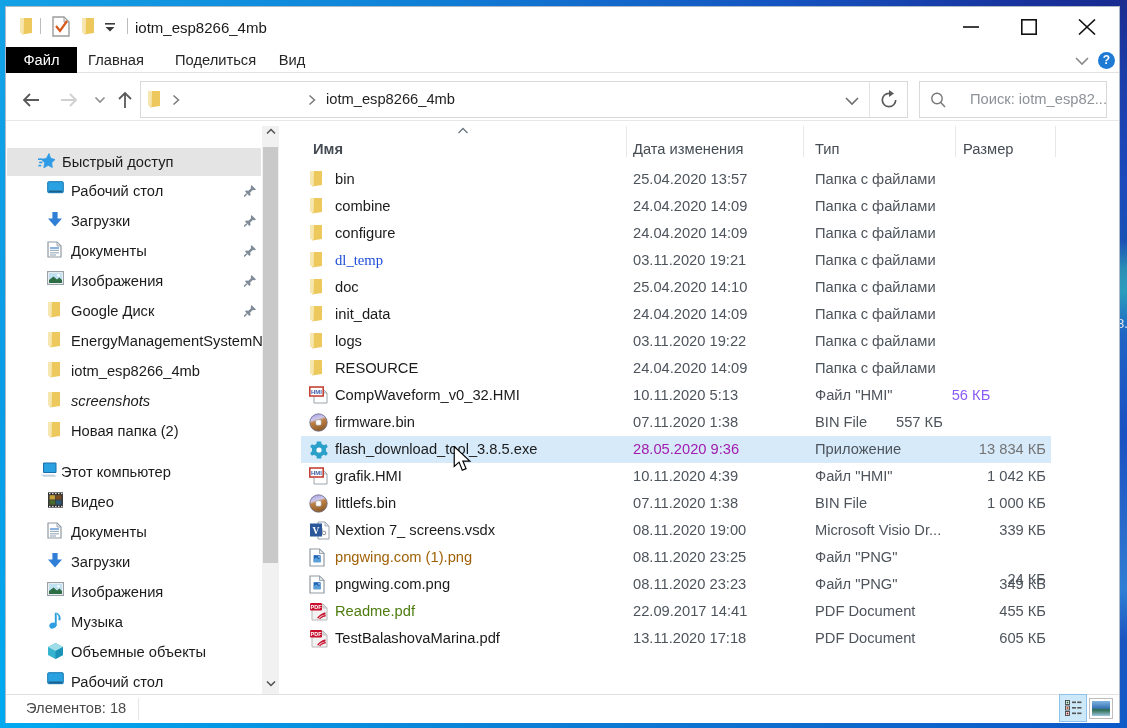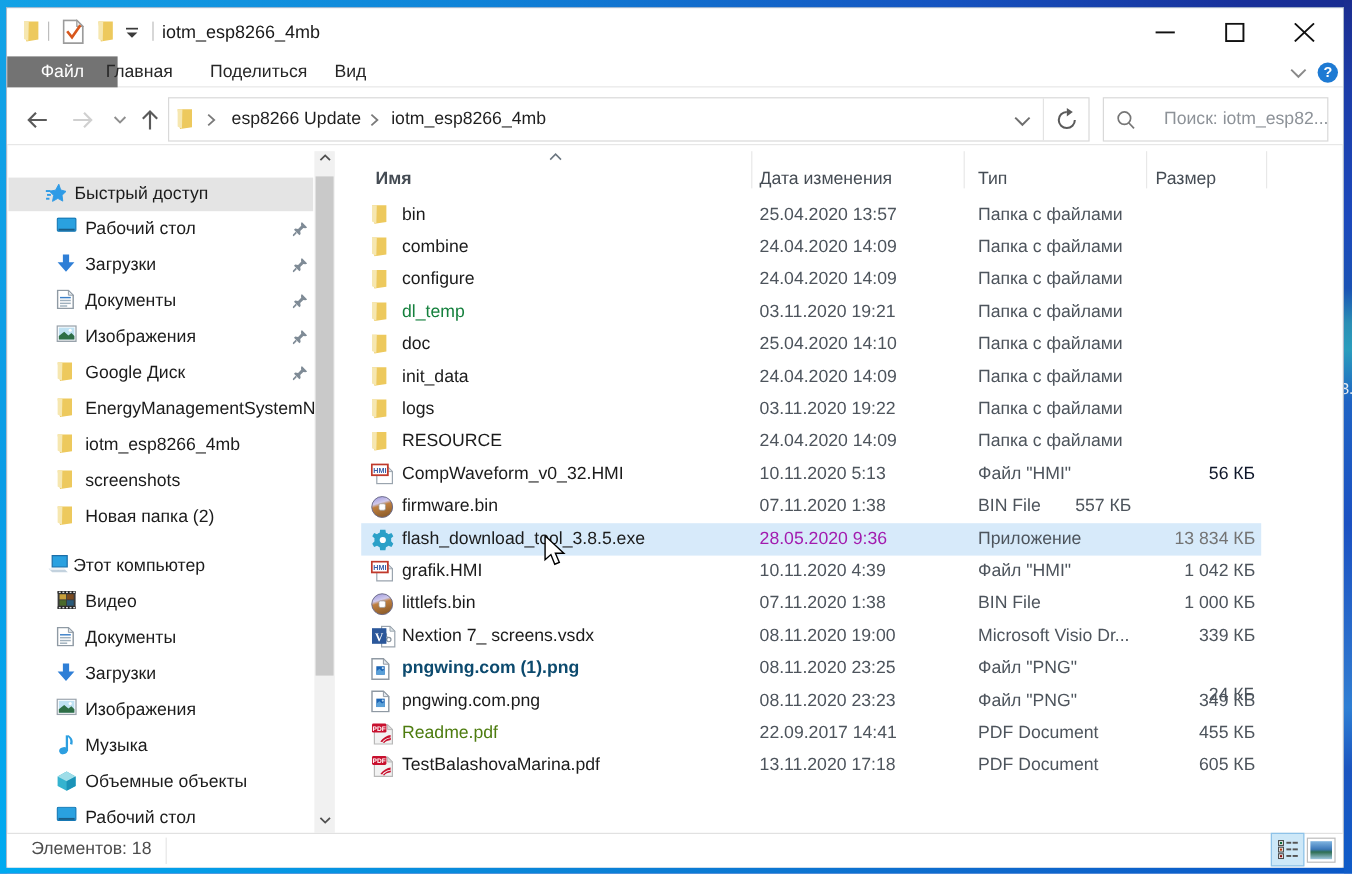--- a/index.html
+++ b/index.html
@@ -59,21 +59,21 @@
       <rect x="6" y="7.2" width="16" height="1.6" fill="#111"></rect>
     </svg>
 <svg class="abs" style="left:1009px;top:12px" width="28" height="16" viewBox="0 0 28 16">
       <rect x="6.8" y="0.8" width="14.4" height="14.4" fill="none" stroke="#111" stroke-width="1.6"></rect>
     </svg>
 <svg class="abs" style="left:1067px;top:12px" width="28" height="16" viewBox="0 0 28 16">
       <path d="M6 0.5 L22 15.5 M22 0.5 L6 15.5" stroke="#111" stroke-width="1.6"></path>
     </svg>
 
 <div class="abs" style="left:0;top:40px;width:1113px;height:26px;background:#fff;border-bottom:1px solid #e2e2e2;"></div>
-<div class="abs t15" style="left:0;top:40px;width:92px;height:26px;background:#737373;color:#fff;text-align:center;line-height:26px;">Файл</div>
+<div class="abs t15" style="left:0;top:40px;width:71px;height:26px;background:#000000;color:#fff;text-align:center;line-height:26px;">Файл</div>
 <div class="abs t15" style="left:80px;top:40px;width:60px;height:26px;color:#262626;text-align:center;line-height:26px;">Главная</div>
 <div class="abs t15" style="left:169px;top:40px;width:70px;height:26px;color:#262626;text-align:center;line-height:26px;">Поделиться</div>
 <div class="abs t15" style="left:269px;top:40px;width:34px;height:26px;color:#262626;text-align:center;line-height:26px;">Вид</div>
 <svg class="abs" style="left:1068px;top:49px" width="16" height="10" viewBox="0 0 16 10">
       <path d="M2 2 L8 8 L14 2" fill="none" stroke="#8a8a8a" stroke-width="1.6"></path>
     </svg>
 <div class="abs" style="left:1092px;top:45px;width:17px;height:17px;border-radius:50%;background:#1e7ad3;color:#fff;font-size:12px;font-weight:bold;text-align:center;line-height:17px;">?</div>
 
 <div class="abs" style="left:0;top:66px;width:1113px;height:48px;background:#fff;border-bottom:1px solid #e7e7e7;"></div>
 <svg class="abs" style="left:16px;top:85px" width="18" height="16" viewBox="0 0 18 16">
@@ -90,21 +90,20 @@
     </svg>
 
 <div class="abs" style="left:134px;top:74px;width:768px;height:37px;border:1px solid #d9d9d9;background:#fff;"></div>
 <svg class="abs" style="left:141px;top:83px" width="14" height="18" viewBox="0 0 14 18">
   <polygon points="1,1 13,1 13,16 3,17.5" fill="#edc95d"></polygon>
   <polygon points="1,1 5,1 4.6,17.2 1,15.5" fill="#f6e7b0"></polygon>
 </svg>
 <svg class="abs" style="left:165px;top:87px" width="10" height="12" viewBox="0 0 10 12">
       <path d="M2.5 1.5 L7.5 6 L2.5 10.5" fill="none" stroke="#7a7a7a" stroke-width="1.5"></path>
     </svg>
-<div class="abs t15" style="left:187px;top:74px;height:37px;line-height:37px;color:#1f1f1f;">esp8266 Update</div>
 <svg class="abs" style="left:301px;top:87px" width="10" height="12" viewBox="0 0 10 12">
       <path d="M2.5 1.5 L7.5 6 L2.5 10.5" fill="none" stroke="#7a7a7a" stroke-width="1.5"></path>
     </svg>
 <div class="abs t15" style="left:320px;top:74px;height:37px;line-height:37px;color:#1f1f1f;">iotm_esp8266_4mb</div>
 <svg class="abs" style="left:838px;top:89px" width="16" height="10" viewBox="0 0 16 10">
       <path d="M2 2 L8 8 L14 2" fill="none" stroke="#6f6f6f" stroke-width="1.6"></path>
     </svg>
 <div class="abs" style="left:863px;top:75px;width:1px;height:35px;background:#e3e3e3;"></div>
 <svg class="abs" style="left:873px;top:83px" width="20" height="20" viewBox="0 0 20 20">
   <path d="M16.7 10 A 6.7 6.7 0 1 1 10 3.3" fill="none" stroke="#5a5a5a" stroke-width="1.7"></path>
@@ -212,21 +211,21 @@
           <polygon points="1,1 5,1 4.6,16.2 1,14.5" fill="#f6e7b0"></polygon>
         </svg>
       </div>
       <div class="abs t15" style="left:65px;top:349px;height:30px;line-height:30px;color:#1b1b1b;">iotm_esp8266_4mb</div>
       <div class="abs" style="left:41px;top:384px;width:20px;height:20px;">
         <svg width="14" height="17" viewBox="0 0 14 17">
           <polygon points="1,1 13,1 13,15 3,16.5" fill="#edc95d"></polygon>
           <polygon points="1,1 5,1 4.6,16.2 1,14.5" fill="#f6e7b0"></polygon>
         </svg>
       </div>
-      <div class="abs t15" style="left:65px;top:379px;height:30px;line-height:30px;color:#1b1b1b;">screenshots</div>
+      <div class="abs t15" style="left:65px;top:379px;height:30px;line-height:30px;color:#1b1b1b;font-style:italic;">screenshots</div>
       <div class="abs" style="left:41px;top:414px;width:20px;height:20px;">
         <svg width="14" height="17" viewBox="0 0 14 17">
           <polygon points="1,1 13,1 13,15 3,16.5" fill="#edc95d"></polygon>
           <polygon points="1,1 5,1 4.6,16.2 1,14.5" fill="#f6e7b0"></polygon>
         </svg>
       </div>
       <div class="abs t15" style="left:65px;top:409px;height:30px;line-height:30px;color:#1b1b1b;">Новая папка (2)</div>
       <div class="abs" style="left:33px;top:455px;width:20px;height:20px;">
         <svg width="19" height="16" viewBox="0 0 19 16">
           <polygon points="4.5,1 17,1 17,10.5 4.5,10.5" fill="#2aa1e0" stroke="#1b6ea8" stroke-width="1"></polygon>
@@ -355,21 +354,21 @@
       </div>
       <div class="abs t15" style="left:329px;top:213px;height:27px;line-height:27px;color:#1b1b1b;">configure</div>
       <div class="abs t15" style="left:627px;top:213px;height:27px;line-height:27px;color:#4d545c;">24.04.2020 14:09</div>
       <div class="abs t15" style="left:809px;top:213px;height:27px;line-height:27px;color:#4d545c;">Папка с файлами</div>
       <div class="abs" style="left:303px;top:244px;width:22px;height:20px;">
         <svg width="14" height="17" viewBox="0 0 14 17">
           <polygon points="1,1 13,1 13,15 3,16.5" fill="#edc95d"></polygon>
           <polygon points="1,1 5,1 4.6,16.2 1,14.5" fill="#f6e7b0"></polygon>
         </svg>
       </div>
-      <div class="abs t15" style="left:329px;top:240px;height:27px;line-height:27px;color:#15803d;">dl_temp</div>
+      <div class="abs t15" style="left:329px;top:240px;height:27px;line-height:27px;color:#1d4ed8;font-family:Liberation Serif, serif;">dl_temp</div>
       <div class="abs t15" style="left:627px;top:240px;height:27px;line-height:27px;color:#4d545c;">03.11.2020 19:21</div>
       <div class="abs t15" style="left:809px;top:240px;height:27px;line-height:27px;color:#4d545c;">Папка с файлами</div>
       <div class="abs" style="left:303px;top:271px;width:22px;height:20px;">
         <svg width="14" height="17" viewBox="0 0 14 17">
           <polygon points="1,1 13,1 13,15 3,16.5" fill="#edc95d"></polygon>
           <polygon points="1,1 5,1 4.6,16.2 1,14.5" fill="#f6e7b0"></polygon>
         </svg>
       </div>
       <div class="abs t15" style="left:329px;top:267px;height:27px;line-height:27px;color:#1b1b1b;">doc</div>
       <div class="abs t15" style="left:627px;top:267px;height:27px;line-height:27px;color:#4d545c;">25.04.2020 14:10</div>
@@ -405,21 +404,21 @@
         <svg width="20" height="18" viewBox="0 0 20 18">
           <polygon points="5,3 14,3 18,7 18,17 5,17" fill="#fff" stroke="#9aa4ae" stroke-width="1"></polygon>
           <polygon points="14,3 14,7 18,7" fill="#dfe5ea" stroke="#9aa4ae" stroke-width="0.8"></polygon>
           <rect x="0.8" y="1" width="13.4" height="9" fill="#fff" stroke="#c0392b" stroke-width="1.5"></rect>
           <text x="7.5" y="7.8" font-size="6" font-weight="bold" fill="#3a5fa8" text-anchor="middle" font-family="Liberation Sans">HMI</text>
         </svg>
       </div>
       <div class="abs t15" style="left:329px;top:375px;height:27px;line-height:27px;color:#1b1b1b;">CompWaveform_v0_32.HMI</div>
       <div class="abs t15" style="left:627px;top:375px;height:27px;line-height:27px;color:#4d545c;">10.11.2020 5:13</div>
       <div class="abs t15" style="left:809px;top:375px;height:27px;line-height:27px;color:#4d545c;">Файл "HMI"</div>
-      <div class="abs t15" style="left:890px;top:375px;width:150px;height:27px;line-height:27px;color:#0f172a;text-align:right;">56 КБ</div>
+      <div class="abs t15" style="left:890px;top:375px;width:150px;height:27px;line-height:27px;color:#8b5cf6;text-align:center;">56 КБ</div>
       <div class="abs" style="left:303px;top:406px;width:22px;height:20px;">
         <svg width="19" height="19" viewBox="0 0 19 19">
           <defs>
             <linearGradient id="cdg" x1="0" y1="0" x2="0.3" y2="1">
               <stop offset="0" stop-color="#9a94dc"></stop>
               <stop offset="0.38" stop-color="#cfc9ec"></stop>
               <stop offset="0.52" stop-color="#c08040"></stop>
               <stop offset="1" stop-color="#92602c"></stop>
             </linearGradient>
           </defs>
@@ -489,21 +488,21 @@
       <div class="abs t15" style="left:890px;top:510px;width:150px;height:27px;line-height:27px;color:#4d545c;text-align:right;">339 КБ</div>
       <div class="abs" style="left:303px;top:541px;width:22px;height:20px;">
         <svg width="16" height="19" viewBox="0 0 16 19">
           <polygon points="1,1 10.5,1 15,5.5 15,18 1,18" fill="#fff" stroke="#8f99a3" stroke-width="1.2"></polygon>
           <polygon points="10.5,1 10.5,5.5 15,5.5" fill="#e4e9ee" stroke="#8f99a3" stroke-width="0.8"></polygon>
           <rect x="4.6" y="7.2" width="7" height="7" fill="#1b64b4"></rect>
           <path d="M4.6 11.5 L7.2 9.3 L9.4 11.3 L10.6 10.3 L11.6 11.3 L11.6 14.2 L4.6 14.2 Z" fill="#5aa0d8"></path>
           <circle cx="10" cy="8.8" r="0.9" fill="#bcd8ee"></circle>
         </svg>
       </div>
-      <div class="abs t15" style="left:329px;top:537px;height:27px;line-height:27px;color:#0c4a6e;font-weight:bold;">pngwing.com (1).png</div>
+      <div class="abs t15" style="left:329px;top:537px;height:27px;line-height:27px;color:#a16207;">pngwing.com (1).png</div>
       <div class="abs t15" style="left:627px;top:537px;height:27px;line-height:27px;color:#4d545c;">08.11.2020 23:25</div>
       <div class="abs t15" style="left:809px;top:537px;height:27px;line-height:27px;color:#4d545c;">Файл "PNG"</div>
       <div class="abs t15" style="left:890px;top:537px;width:150px;height:27px;line-height:27px;color:#4d545c;text-align:right;margin-top:22px;">24 КБ</div>
       <div class="abs" style="left:303px;top:568px;width:22px;height:20px;">
         <svg width="16" height="19" viewBox="0 0 16 19">
           <polygon points="1,1 10.5,1 15,5.5 15,18 1,18" fill="#fff" stroke="#8f99a3" stroke-width="1.2"></polygon>
           <polygon points="10.5,1 10.5,5.5 15,5.5" fill="#e4e9ee" stroke="#8f99a3" stroke-width="0.8"></polygon>
           <rect x="4.6" y="7.2" width="7" height="7" fill="#1b64b4"></rect>
           <path d="M4.6 11.5 L7.2 9.3 L9.4 11.3 L10.6 10.3 L11.6 11.3 L11.6 14.2 L4.6 14.2 Z" fill="#5aa0d8"></path>
           <circle cx="10" cy="8.8" r="0.9" fill="#bcd8ee"></circle>

